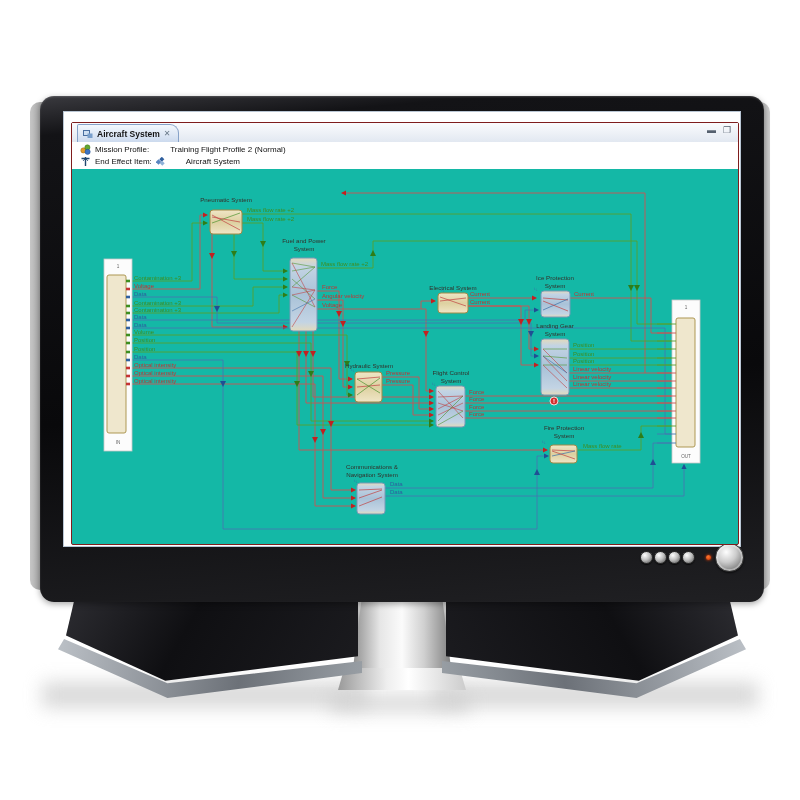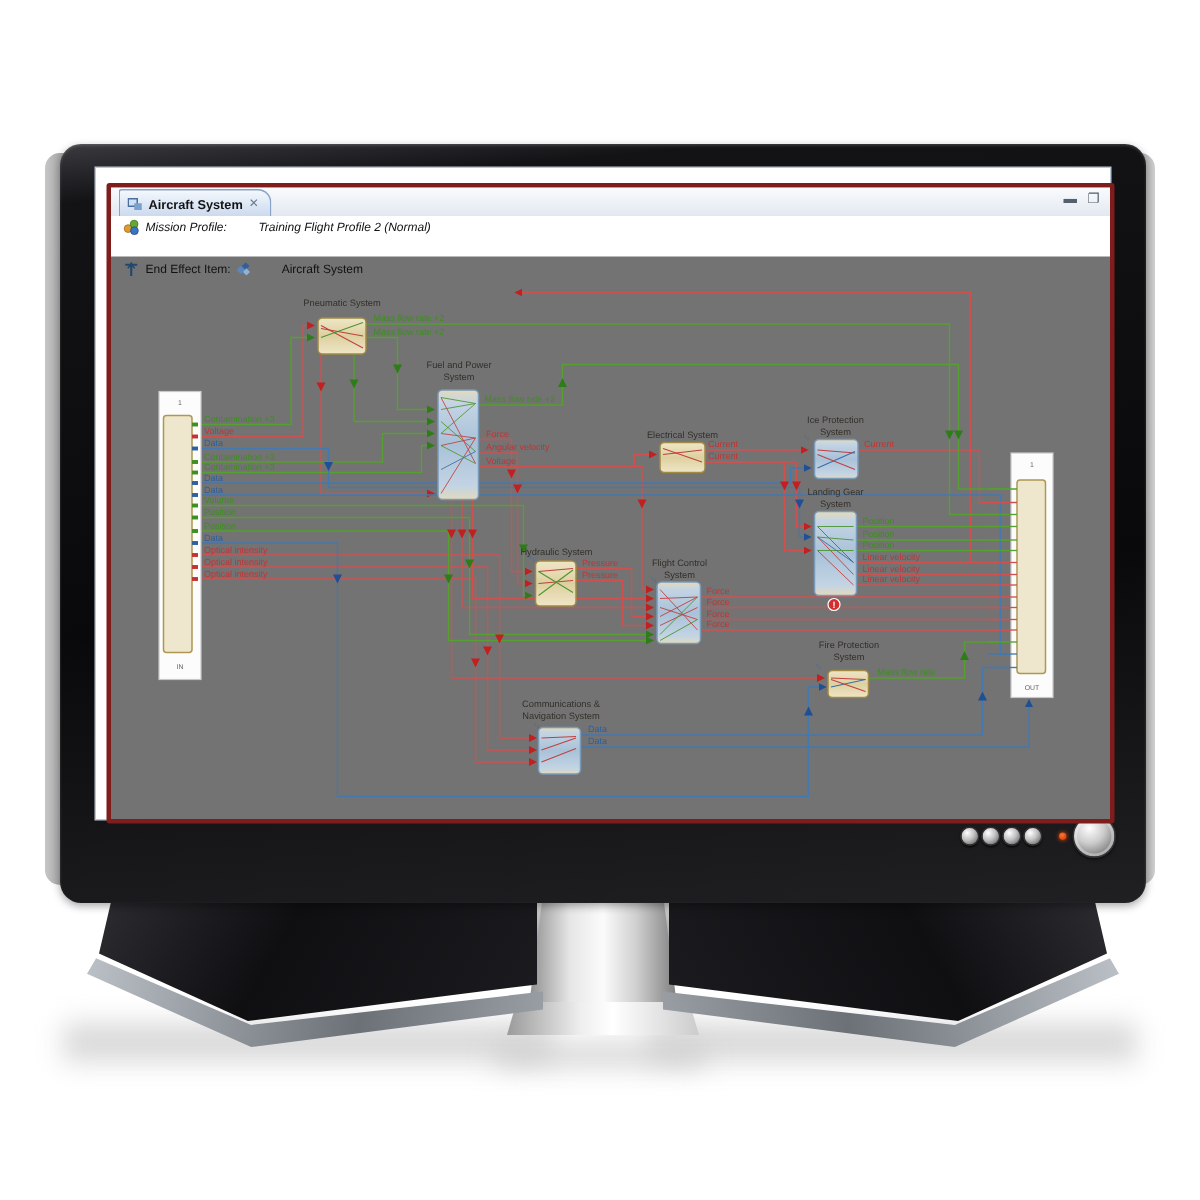--- a/index.html
+++ b/index.html
@@ -22,22 +22,22 @@
   .mon-btn{width:11px;height:11px;border-radius:50%;z-index:5;border:1px solid #2e2e2e;
     background:radial-gradient(circle at 35% 30%,#ffffff,#c0c0c0 45%,#7a7a7a 78%,#474747);
     box-shadow:0 1px 1px rgba(0,0,0,.7);}
   .mon-led{left:706px;top:555px;width:5px;height:5px;border-radius:50%;z-index:5;
     background:radial-gradient(circle at 40% 35%,#ff7a30,#c22a00);box-shadow:0 0 3px #ff4400;}
   .mon-power{left:715px;top:543px;width:27px;height:27px;border-radius:50%;z-index:5;
     border:1px solid #333;
     background:radial-gradient(circle at 38% 30%,#fefefe,#cccccc 40%,#8d8d8d 70%,#565656);
     box-shadow:inset 0 0 0 2px rgba(255,255,255,.35),0 1px 2px rgba(0,0,0,.6);}
   
-  .win{left:71px;top:122px;width:666px;height:421px;background:#737373;z-index:6;
-    border:3px solid #7f1d1d;border-radius:2px;}
+  .win{left:71px;top:122px;width:666px;height:421px;background:#14b8a6;z-index:6;
+    border:1px solid #7f1d1d;border-radius:2px;}
   .tabbar{position:absolute;left:0;top:0;right:0;height:19px;
     background:linear-gradient(#fafbfd,#e2e8f1);border-bottom:1px solid #9fb2cc;}
   .tab{position:absolute;left:5px;top:1px;height:17px;display:flex;align-items:center;gap:4px;
     padding:0 7px 0 5px;background:linear-gradient(#f3f8fd,#ccdaee);
     border:1px solid #86a2c8;border-bottom:none;border-radius:2px 9px 0 0;}
   .tab-title{font-size:8.5px;font-weight:bold;color:#141414;white-space:nowrap;}
   .tab-close{font-size:8px;color:#6a7araw;color:#6a7a8a;line-height:1;}
   .win-ctrl{position:absolute;top:3px;font-size:9px;color:#55606e;line-height:1;}
   .hdr{position:absolute;left:0;top:19px;right:0;height:27px;background:#fff;}
   .hdr-row{position:absolute;left:8px;display:flex;align-items:center;gap:4px;
@@ -101,30 +101,30 @@
         <rect x="4.5" y="4.5" width="5" height="4.5" fill="#7aa0cc" stroke="#2f5population" stroke-width="1"></rect>
       </svg>
       <span class="tab-title">Aircraft System</span>
       <span class="tab-close">✕</span>
     </div>
     <span class="win-ctrl" style="right:22px;">▬</span>
     <span class="win-ctrl" style="right:7px;">❐</span>
   </div>
 
   <div class="hdr">
-    <div class="hdr-row" style="top:2px;font-style:italic;">
+    <div class="hdr-row" style="top:2px;">
       <svg width="11" height="11" viewBox="0 0 11 11">
         <circle cx="3.4" cy="6.4" r="2.6" fill="#e09a2e" stroke="#9a6a14" stroke-width=".5"></circle>
         <circle cx="7.4" cy="3.4" r="2.6" fill="#64a832" stroke="#3c7414" stroke-width=".5"></circle>
         <circle cx="7.6" cy="7.8" r="2.6" fill="#3d74c2" stroke="#1d4a8a" stroke-width=".5"></circle>
       </svg>
       <span>Mission Profile:</span>
       <span class="hdr-val">Training Flight Profile 2 (Normal)</span>
     </div>
-    <div class="hdr-row" style="top:30px;">
+    <div class="hdr-row" style="top:14px;">
       <svg width="11" height="11" viewBox="0 0 11 11">
         <path d="M1.5,2.5 H9.5 M5.5,1 V10" stroke="#20476e" stroke-width="1.4" fill="none"></path>
         <path d="M3.2,4.8 L5.5,2.2 L7.8,4.8" stroke="#20476e" stroke-width="1" fill="none"></path>
       </svg>
       <span>End Effect Item:</span>
       <svg width="9" height="9" viewBox="0 0 9 9">
         <rect x="0.5" y="3" width="4" height="4" fill="#5b86c0" transform="rotate(45 2.5 5)"></rect>
         <rect x="4" y="0.5" width="3.6" height="3.6" fill="#2f5f9e" transform="rotate(45 5.8 2.3)"></rect>
         <rect x="4.6" y="4.6" width="3.4" height="3.4" fill="#8fb2d8" transform="rotate(45 6.3 6.3)"></rect>
       </svg>

